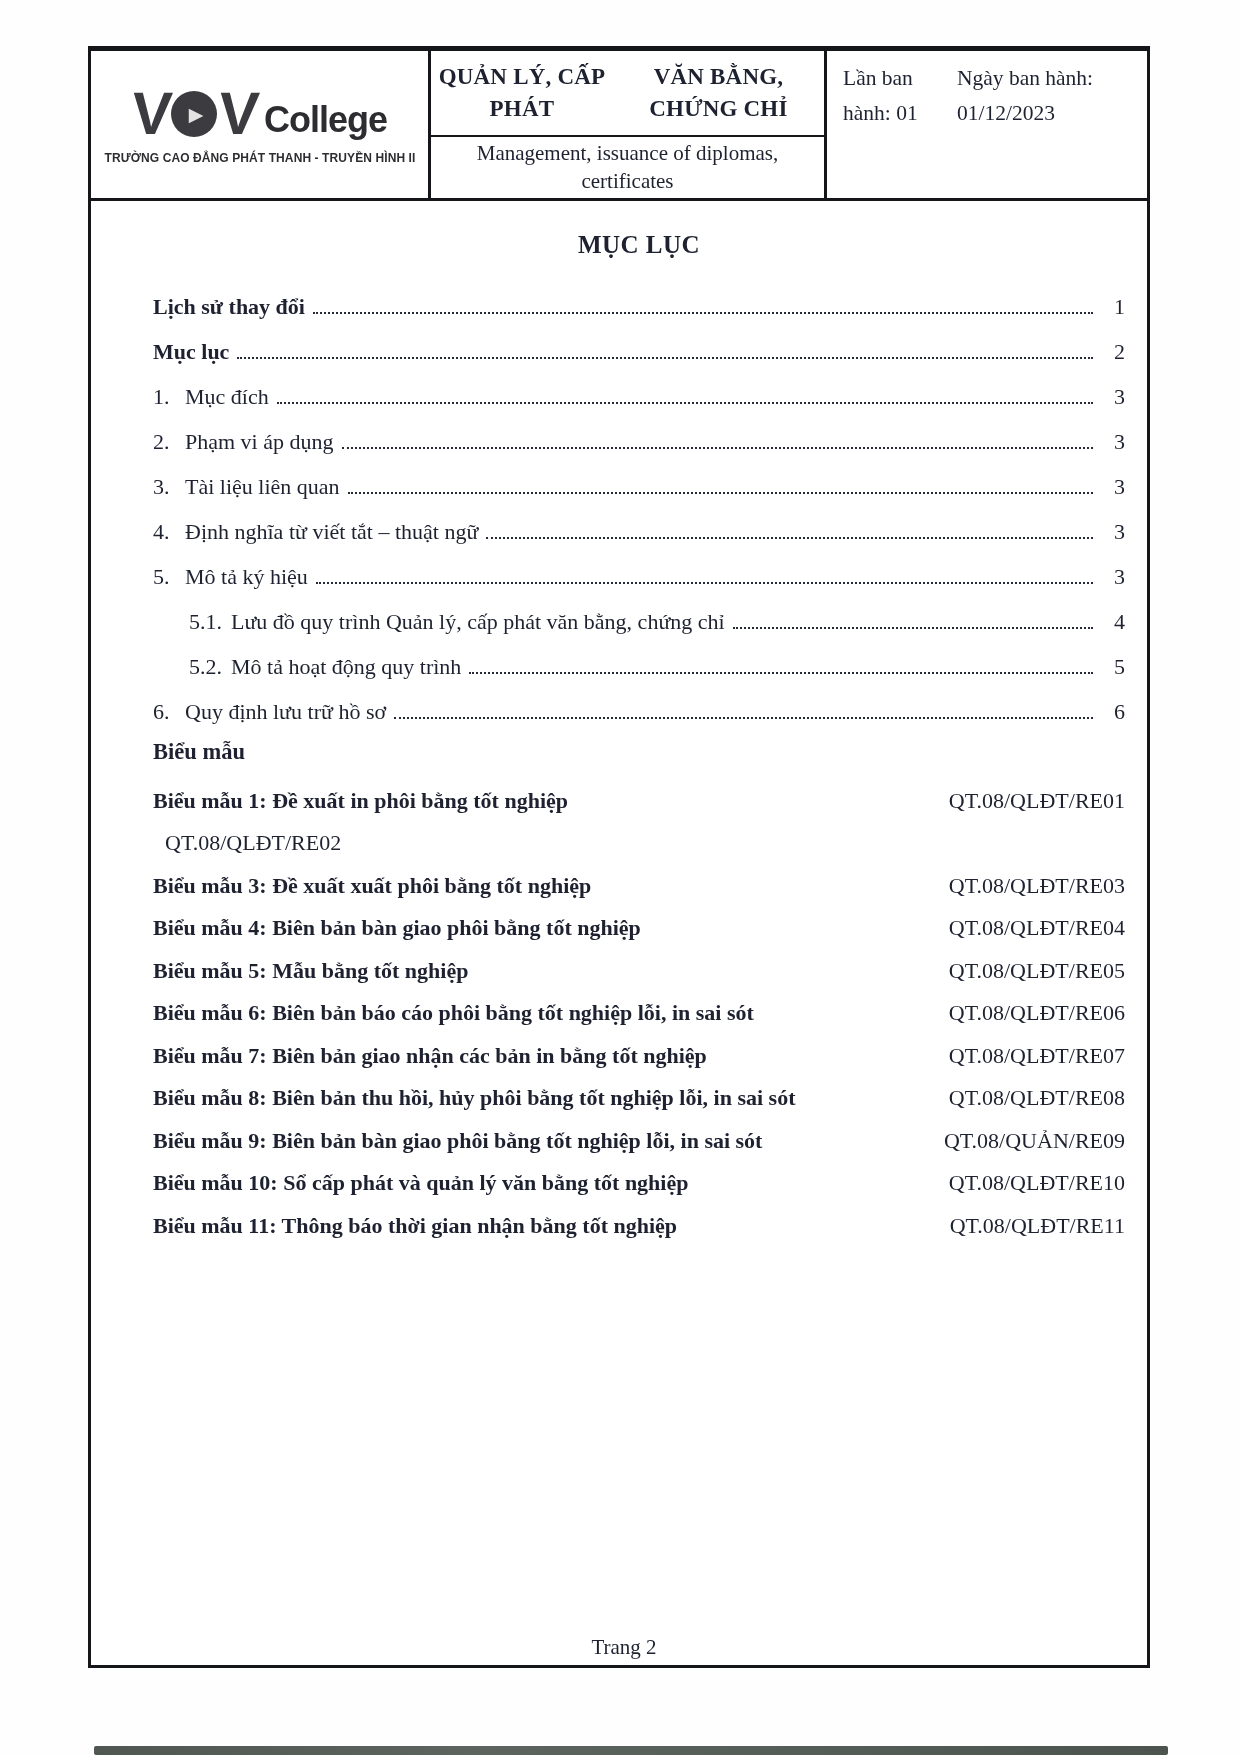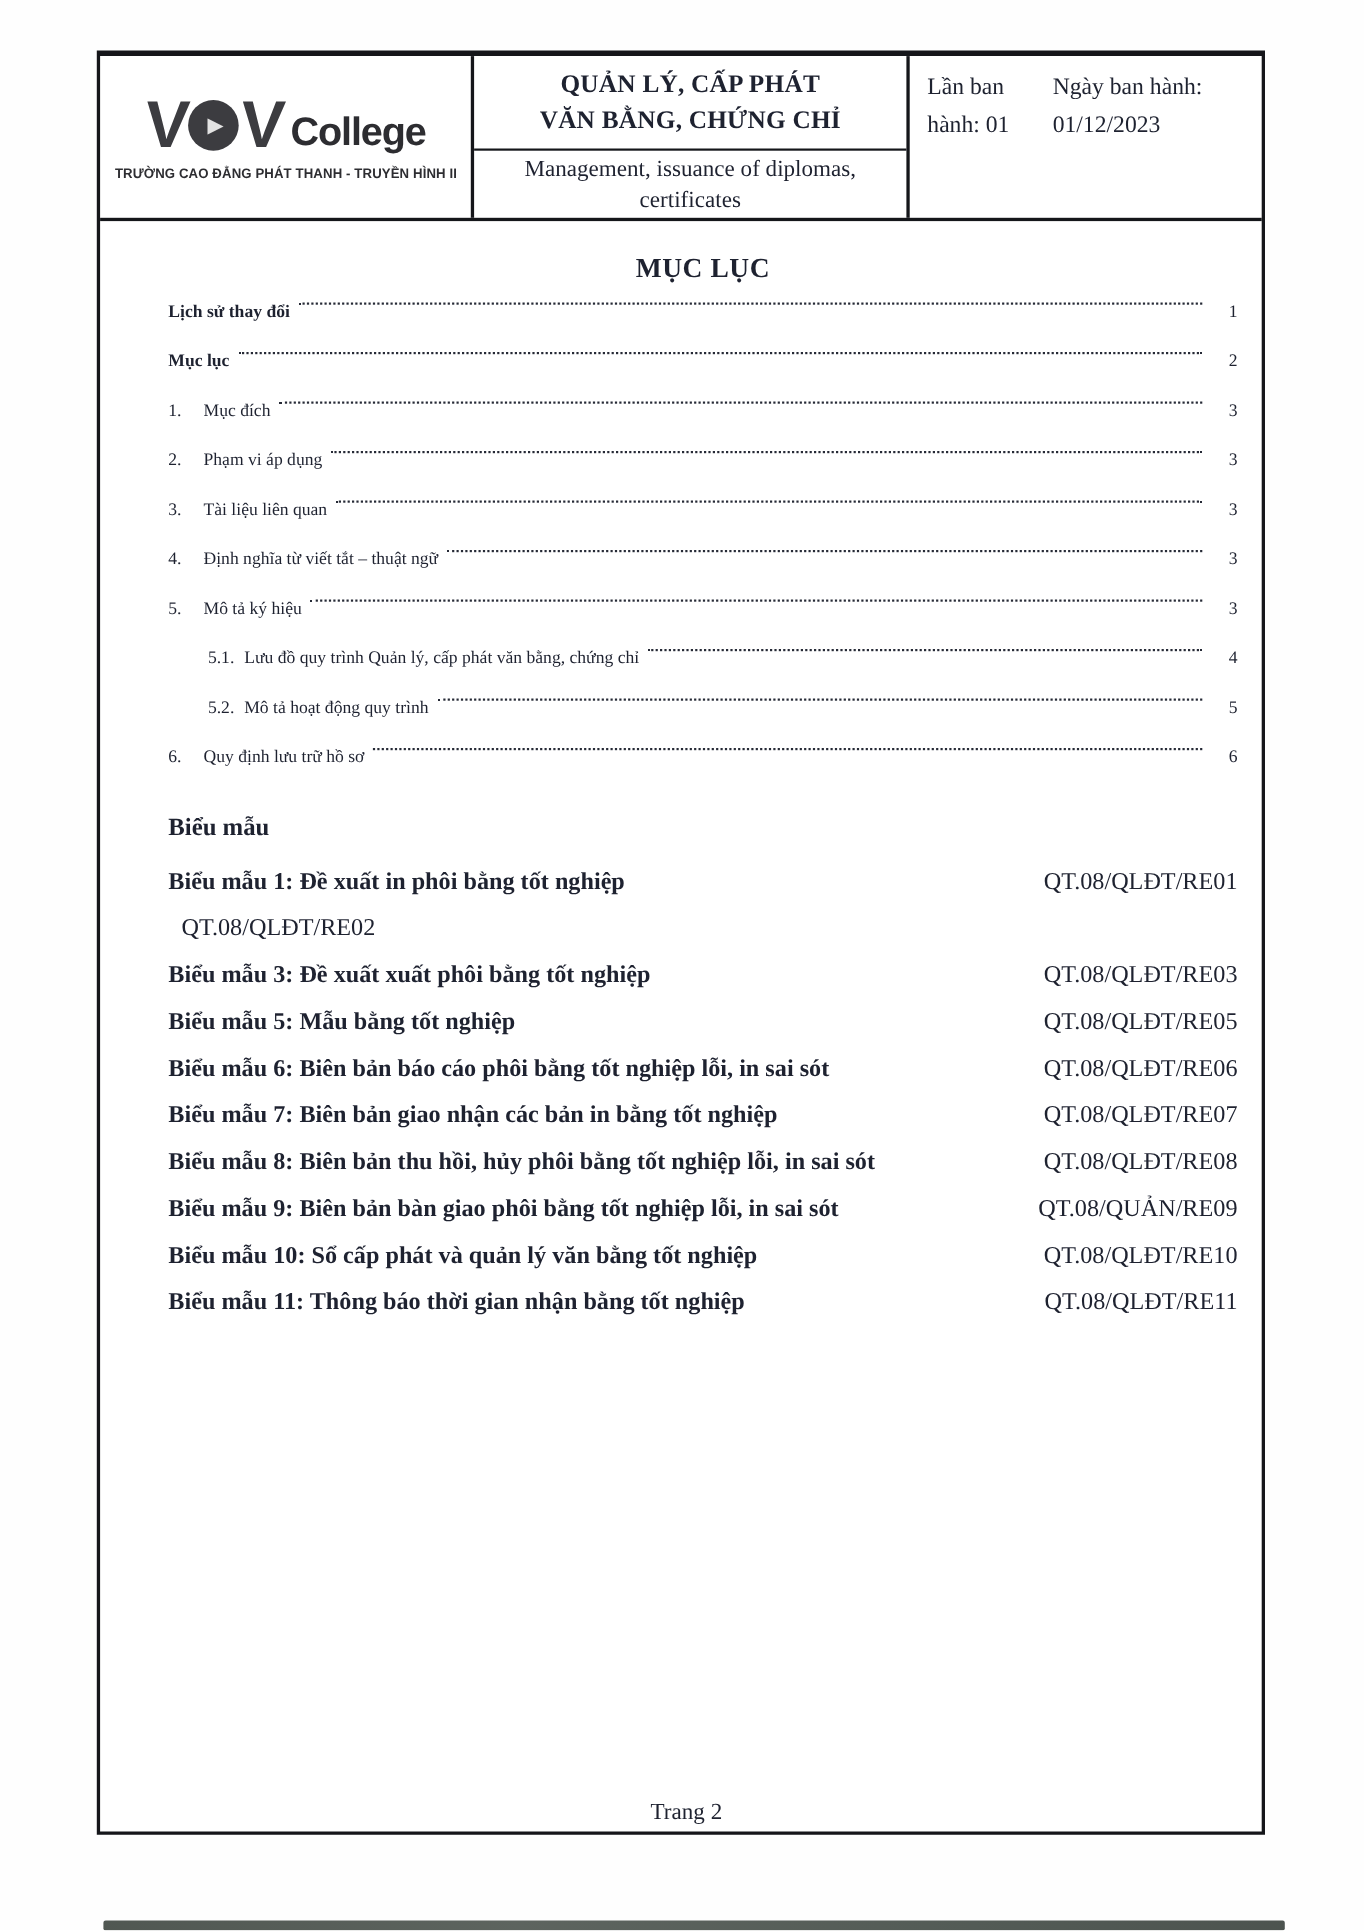--- a/index.html
+++ b/index.html
@@ -44,21 +44,21 @@
     font-size:36px; font-weight:700; color:#2d2d31; margin-left:8px; letter-spacing:-1px;margin-top:12px;
   }
   .logo-sub {
     margin-top:7px; font-size:12.5px; font-weight:700; color:#2d2d31;
     white-space:nowrap; transform:scaleX(.96); letter-spacing:.1px;
   }
 
   .hdr-mid { border-right:3px solid #15161a; display:flex; flex-direction:column; }
   .hdr-mid-top {
     flex:0 0 86px; border-bottom:2px solid #15161a;
-    display:flex; flex-direction:column; align-items:center; justify-content:center;
+    display:flex; align-items:center; justify-content:center;
     font-weight:700; font-size:23px; line-height:1.38; letter-spacing:.2px;
     text-align:center;
   }
   .hdr-mid-bottom {
     flex:1; display:flex; align-items:center; justify-content:center;
     font-size:21px; text-align:center; line-height:1.3; padding:2px 30px;
   }
 
   .hdr-right {
     display:flex; flex-direction:row; justify-content:flex-end;
@@ -66,21 +66,21 @@
   }
 
   
   .content { padding:20px 22px 0 42px;margin-left:20px; }
 
   .toc-title {
     text-align:center; font-weight:700; font-size:25px; letter-spacing:.5px;
     margin:10px 0 16px 0;
   }
 
-  .toc-row { display:flex; align-items:flex-start; height:45px; font-size:16px; }
+  .toc-row { display:flex; align-items:flex-end; height:45px; font-size:22px; }
   .toc-row .num { flex:0 0 auto; }
   .toc-row.style-num .num { width:32px; }
   .toc-row.style-sub { padding-left:36px; }
   .toc-row.style-sub .num { margin-right:9px; }
   .toc-row.style-bold .text { font-weight:700; }
   .toc-row .text { white-space:nowrap; }
   .toc-leader {
     flex:1 1 auto; border-bottom:2.6px dotted #262a36;
     margin:0 6px 6px 8px; min-width:20px;
   }
@@ -212,20 +212,24 @@
             <span class="form-code">QT.08/QLĐT/RE01</span>
           </div>
           <div class="form-row">
             <span class="form-code">QT.08/QLĐT/RE02</span>
           </div>
           <div class="form-row">
             <span class="form-name">Biểu mẫu 3: Đề xuất xuất phôi bằng tốt nghiệp</span>
             <span class="form-code">QT.08/QLĐT/RE03</span>
           </div>
           <div class="form-row">
+            <span class="form-name">Biểu mẫu 4: Biên bản bàn giao phôi bằng tốt nghiệp</span>
+            <span class="form-code">QT.08/QLĐT/RE04</span>
+          </div>
+          <div class="form-row">
             <span class="form-name">Biểu mẫu 5: Mẫu bằng tốt nghiệp</span>
             <span class="form-code">QT.08/QLĐT/RE05</span>
           </div>
           <div class="form-row">
             <span class="form-name">Biểu mẫu 6: Biên bản báo cáo phôi bằng tốt nghiệp lỗi, in sai sót</span>
             <span class="form-code">QT.08/QLĐT/RE06</span>
           </div>
           <div class="form-row">
             <span class="form-name">Biểu mẫu 7: Biên bản giao nhận các bản in bằng tốt nghiệp</span>
             <span class="form-code">QT.08/QLĐT/RE07</span>

